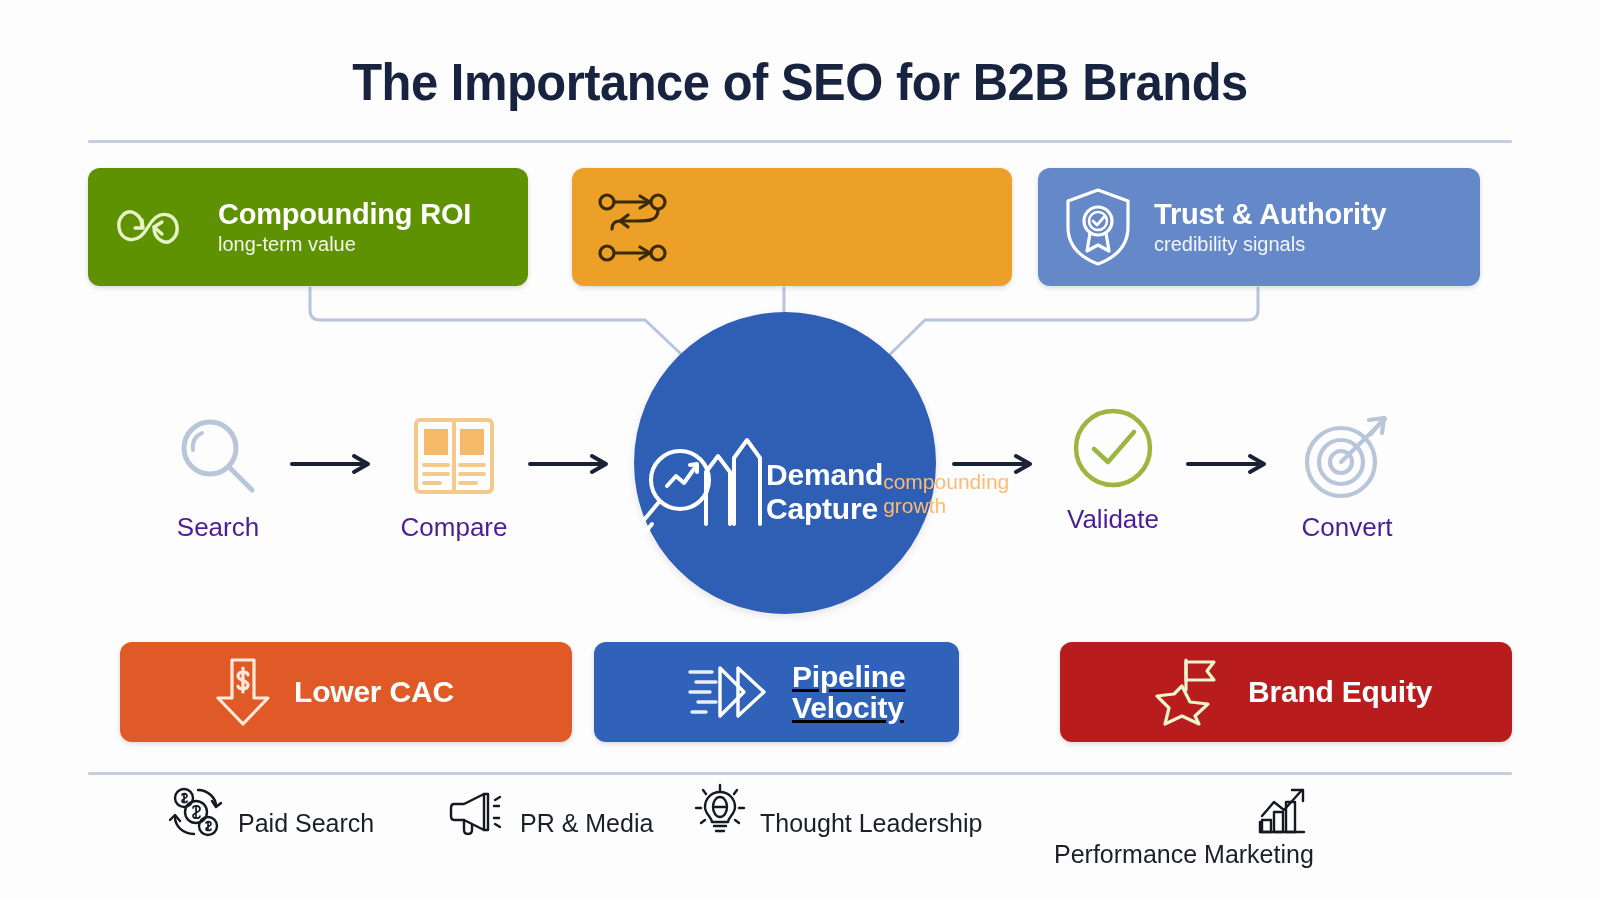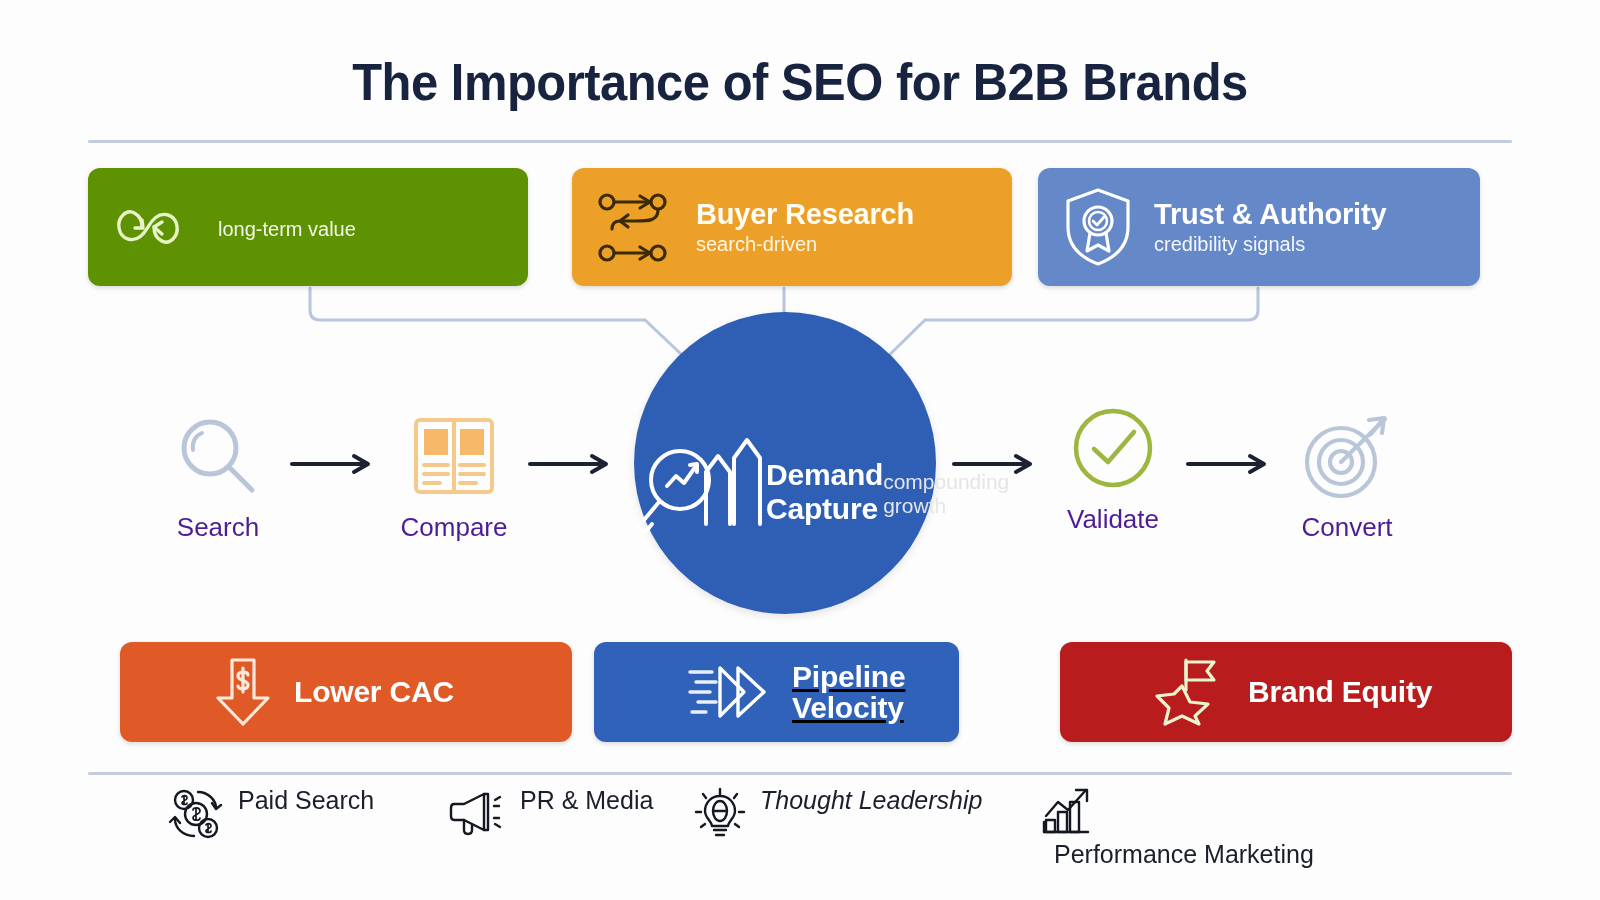--- a/index.html
+++ b/index.html
@@ -100,21 +100,21 @@
     justify-content: flex-start;
     padding-top: 58px;
     box-shadow: 0 3px 8px rgba(0,0,0,0.10);
   }
   .circle .c-ic { margin-bottom: 8px; }
   .circle .c-ttl {
     font-size: 30px; font-weight: 700; color: #ffffff;
     letter-spacing: -0.2px;
   }
   .circle .c-sub {
-    font-size: 21px; font-weight: 400; color: #e5e5e5; margin-top: 4px;
+    font-size: 21px; font-weight: 400; color: #fdba74; margin-top: 4px;
   }
 
   
   .step {
     position: absolute;
     width: 170px;
     text-align: center;
   }
   .step .s-ic { height: 96px; display: flex; align-items: center; justify-content: center; }
   .step .s-lbl {
@@ -133,31 +133,31 @@
     top: 452px;
     width: 90px; height: 24px;
   }
 
   
   .chip {
     position: absolute;
     top: 786px;
     height: 52px;
     display: flex;
-    align-items: flex-start;
+    align-items: flex-end;
   }
   .chip .f-ic { flex: 0 0 auto; display: flex; align-items: center; justify-content: center; }
   .chip .f-lbl {
     margin-left: 14px;
     font-size: 25px;
     color: #1b1f2a;
   }
   .chip-1 { left: 168px; }
   .chip-2 { left: 448px; }
-  .chip-3 { left: 694px; font-style: italic; }
+  .chip-3 { left: 694px; }
   .chip-4 { left: 1040px; flex-direction: column; }
 </style>
 </head>
 <body>
 
 <div id="stage">
 
   <div class="title">The Importance of SEO for B2B Brands</div>
   <div class="rule rule-top"></div>
   <div class="rule rule-bottom"></div>
@@ -174,44 +174,41 @@
   <div class="card top-card top-1">
     <div class="ic">
       <svg width="86" height="62" viewBox="0 0 86 62">
         <path d="M30 31 C30 18 18 12 11 19 C4 26 6 40 16 43 C26 46 32 38 36 31
                  C40 24 46 16 56 19 C66 22 68 36 61 43 C54 50 42 44 42 31" fill="none" stroke="#e8f4c8" stroke-width="3.4" stroke-linecap="round"></path>
         <path d="M30 24 L31 32 L23 32" fill="none" stroke="#e8f4c8" stroke-width="3.4" stroke-linecap="round" stroke-linejoin="round"></path>
         <path d="M50 38 L42 31 L50 26" fill="none" stroke="#e8f4c8" stroke-width="3.4" stroke-linecap="round" stroke-linejoin="round"></path>
       </svg>
     </div>
     <div class="txt">
+      <div class="ttl">Compounding ROI</div>
       <div class="sub">long-term value</div>
     </div>
   </div>
 
   <div class="card top-card top-2">
     <div class="ic">
       <svg width="80" height="76" viewBox="0 0 80 76">
         <g fill="none" stroke="#3a2a06" stroke-width="3.2" stroke-linecap="round" stroke-linejoin="round">
           <circle cx="11" cy="13" r="7"></circle>
           <circle cx="62" cy="13" r="7"></circle>
           <circle cx="11" cy="64" r="7"></circle>
           <circle cx="62" cy="64" r="7"></circle>
           <path d="M19 13 L52 13"></path>
           <path d="M44 7 L54 13 L44 19"></path>
           <path d="M62 21 C62 32 52 32 40 32 L24 32 Q16 32 16 40"></path>
           <path d="M32 26 L24 32 L32 38"></path>
           <path d="M19 64 L52 64"></path>
           <path d="M44 58 L54 64 L44 70"></path>
         </g>
       </svg>
-    </div>
-    <div class="txt">
-      <div class="ttl">Buyer Research</div>
-      <div class="sub">search-driven</div>
     </div>
   </div>
 
   <div class="card top-card top-3">
     <div class="ic">
       <svg width="72" height="84" viewBox="0 0 72 84">
         <g fill="none" stroke="#ffffff" stroke-width="3.2" stroke-linecap="round" stroke-linejoin="round">
           <path d="M36 5 L66 16 V42 C66 62 52 73 36 79 C20 73 6 62 6 42 V16 Z"></path>
           <circle cx="36" cy="36" r="14"></circle>
           <circle cx="36" cy="36" r="9" stroke-width="2.6"></circle>

